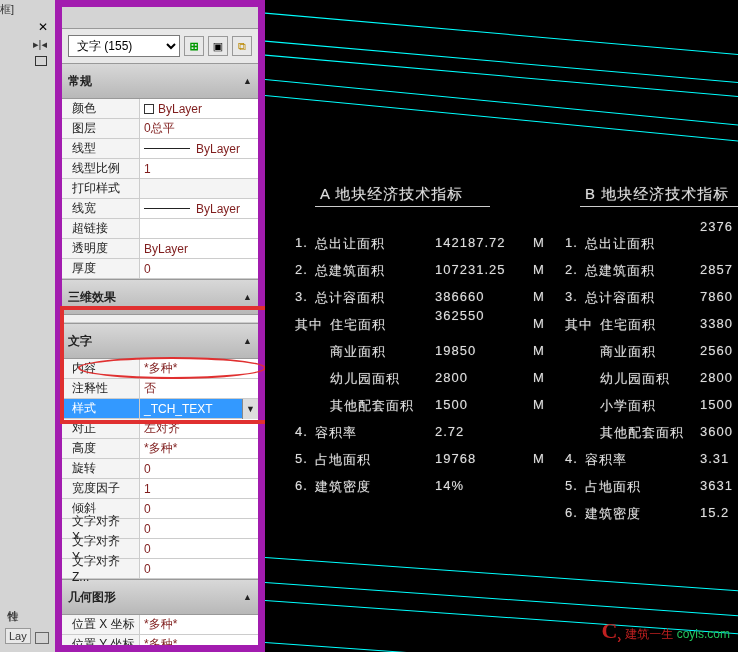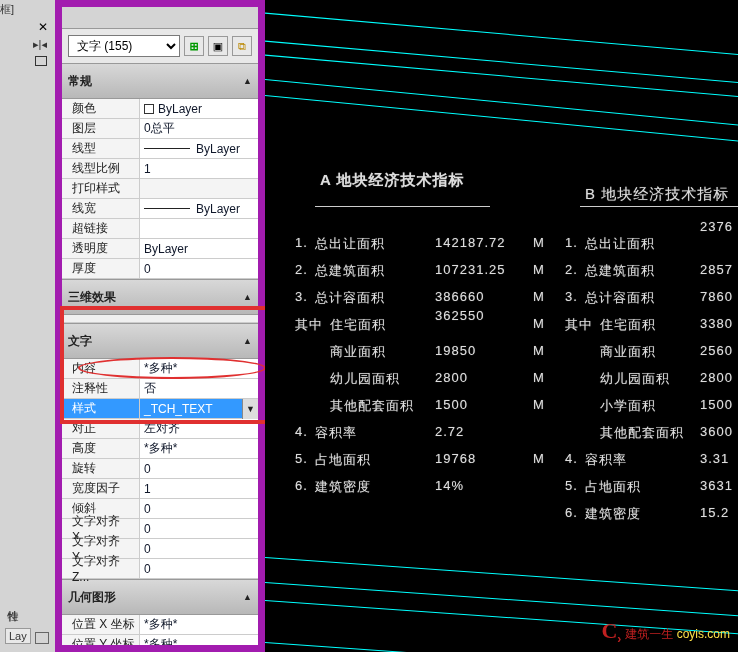--- a/index.html
+++ b/index.html
@@ -22,42 +22,42 @@
   .obj-select { flex: 1; height: 22px; font-size: 12px; background: #fff; border: 1px solid #7a7a7a; padding: 0 4px; }
   .icon-btn { width: 20px; height: 20px; border: 1px solid #999; background: #e8e8e8; cursor: pointer; display: flex; align-items: center; justify-content: center; font-size: 11px; }
   .icon-btn.green { color: #090; font-weight: bold; }
   .icon-btn.yellow { color: #b80; }
   
   .section-header { background: linear-gradient(#d8d8d8, #b8b8b8); height: 36px; display: flex; align-items: center; justify-content: space-between; padding: 0 6px; font-size: 12px; color: #222; border-top: 1px solid #999; border-bottom: 1px solid #999; cursor: pointer; font-weight: bold; }
   .section-header .chev { font-size: 9px; }
   
   .prop-row { display: flex; height: 20px; border-bottom: 1px solid #ccc; font-size: 12px; background: #f4f4f4; }
   .prop-label { width: 78px; padding-left: 10px; display: flex; align-items: center; color: #222; border-right: 1px solid #ccc; background: #f4f4f4; }
-  .prop-value { flex: 1; padding-left: 4px; display: flex; align-items: center; color: #0f172a; background: #fff; position: relative; }
+  .prop-value { flex: 1; padding-left: 4px; display: flex; align-items: center; color: #7f1d1d; background: #fff; position: relative; }
   .prop-value.hl { background: #3399ff; color: #fff; }
   .prop-label.hl { background: #3399ff; color: #fff; }
   .bylayer-swatch { width: 10px; height: 10px; border: 1px solid #333; margin-right: 4px; display: inline-block; }
   .bylayer-line { width: 46px; height: 1px; background: #222; display: inline-block; margin-right: 6px; }
   .dd-btn { position: absolute; right: 0; top: 0; width: 16px; height: 20px; background: #ddd; border-left: 1px solid #888; font-size: 9px; display: flex; align-items: center; justify-content: center; color: #222; }
   
   .red-box { position: absolute; border: 4px solid #e03030; pointer-events: none; }
   .red-ellipse { position: absolute; border: 2px solid #e03030; border-radius: 50%; pointer-events: none; }
   
   
   .canvas { position: absolute; left: 265px; top: 0; right: 0; bottom: 0; background: #000; overflow: hidden; }
   .cyan-line { position: absolute; background: #0ff; height: 1px; transform-origin: left center; width: 560px; }
   .draw-text { position: absolute; color: #ddd; font-size: 13px; white-space: nowrap; letter-spacing: 1px; text-shadow: 0 0 1px #666; }
   .draw-text.header { font-size: 15px; }
   .draw-underline { position: absolute; height: 1px; background: #ccc; }
   
   .watermark { position: absolute; right: 8px; bottom: 6px; display: flex; align-items: baseline; gap: 4px; }
   .watermark .c-logo { color: #c02020; font-size: 22px; font-weight: bold; font-family: Georgia, serif; }
   .watermark .w-text { font-size: 12px; }
   .watermark .w-red { color: #c02020; }
-  .watermark .w-grey { color: #fde047; }
+  .watermark .w-grey { color: #22c55e; }
 </style>
 </head>
 <body>
 
 <div class="left-strip">
   <span class="label-top">框]</span>
   <span class="x-btn">✕</span>
   <span class="arrow-btn">▸|◂</span>
   <span class="rect-icon"></span>
   <span class="vert-label" style="top:602px">特性</span>
@@ -208,21 +208,21 @@
   <div class="cyan-line" style="left:-30px; top:10px; transform:rotate(5deg);"></div>
   <div class="cyan-line" style="left:-30px; top:38px; transform:rotate(5deg);"></div>
   <div class="cyan-line" style="left:-30px; top:52px; transform:rotate(5deg);"></div>
   <div class="cyan-line" style="left:-30px; top:76px; transform:rotate(5.5deg);"></div>
   <div class="cyan-line" style="left:-30px; top:92px; transform:rotate(5.5deg);"></div>
   <div class="cyan-line" style="left:-30px; top:555px; transform:rotate(4deg);"></div>
   <div class="cyan-line" style="left:-30px; top:580px; transform:rotate(4deg);"></div>
   <div class="cyan-line" style="left:-30px; top:598px; transform:rotate(4deg);"></div>
   <div class="cyan-line" style="left:-30px; top:640px; transform:rotate(4deg);"></div>
 
-  <div class="draw-text header" style="left:55px; top:171px;font-weight:bold;">A 地块经济技术指标</div>
+  <div class="draw-text header" style="left:55px; top:185px;">A 地块经济技术指标</div>
   <div class="draw-underline" style="left:50px; top:206px; width:175px;"></div>
   <div class="draw-text header" style="left:320px; top:185px;text-align:right;">B 地块经济技术指标</div>
   <div class="draw-underline" style="left:315px; top:206px; width:175px;"></div>
 
   <div id="colA">
       <div class="draw-text" style="left: 30px; top: 235px;">1.</div>
       <div class="draw-text" style="left: 50px; top: 235px;">总出让面积</div>
       <div class="draw-text" style="left: 170px; top: 235px;">142187.72</div>
       <div class="draw-text" style="left: 268px; top: 235px;">M</div>
       <div class="draw-text" style="left: 30px; top: 262px;">2.</div>

